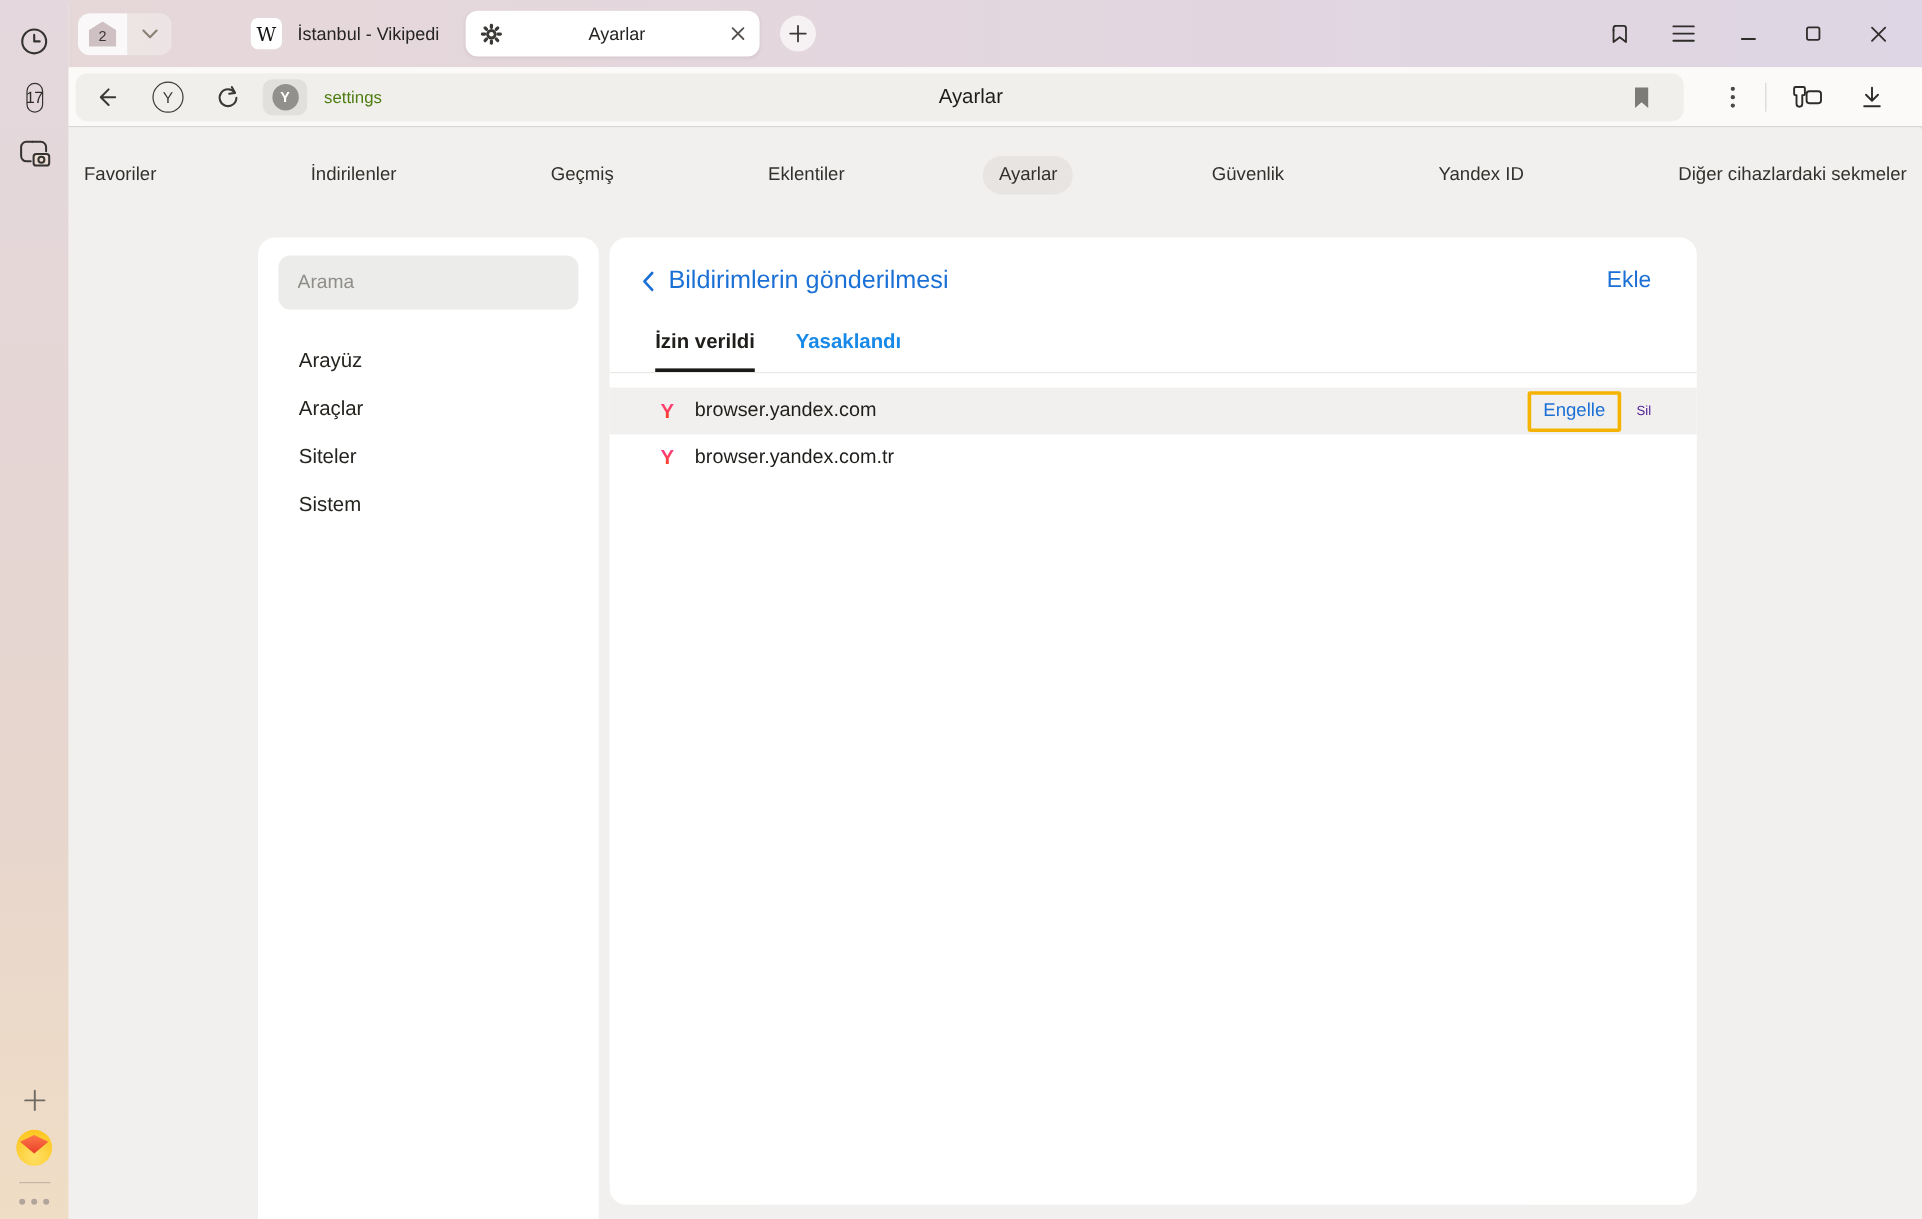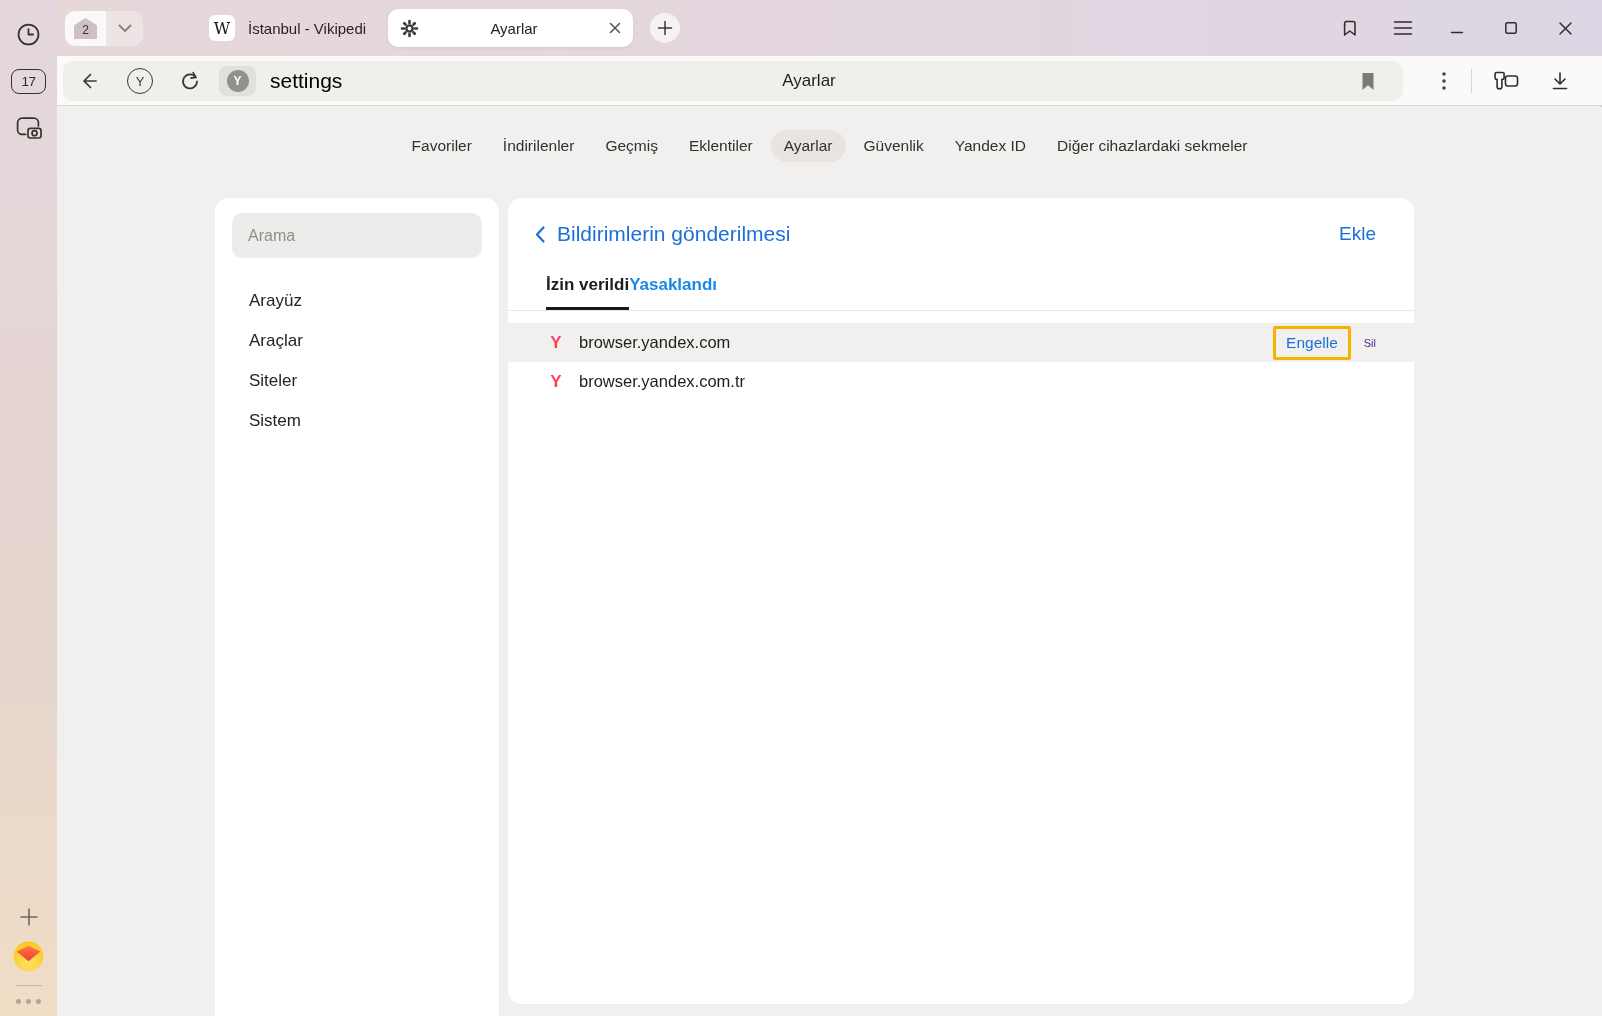--- a/index.html
+++ b/index.html
@@ -12,21 +12,21 @@
   
   .side-strip {
     position: absolute; left: 0; top: 0; width: 57px; height: 100%;
     background: linear-gradient(180deg, #e4d8de 0%, #e5d6d4 38%, #e7d6cd 68%, #f0ddc5 100%);
     z-index: 5;
   }
   .strip-top { position: absolute; top: 21px; left: 0; width: 57px; display: flex; flex-direction: column; align-items: center; gap: 21px; }
   .strip-bottom { position: absolute; bottom: 12px; left: 0; width: 57px; display: flex; flex-direction: column; align-items: center; gap: 13px; }
   .strip-btn { display: flex; align-items: center; justify-content: center; cursor: pointer; }
   .tab-counter {
-    width: 35px; height: 25px; border: 1.7px solid #35332f; border-radius: 8px;
+    width: 14px; height: 25px; border: 1.7px solid #35332f; border-radius: 8px;
     display: flex; align-items: center; justify-content: center;
     font-size: 13.5px; color: #2d2b28; letter-spacing: -0.5px;
   }
   .strip-divider { width: 26px; border-top: 1px solid #c3b4a8; }
   .dots-row { display: flex; gap: 5px; }
   .dots-row i { width: 5px; height: 5px; border-radius: 50%; background: #b0a59b; }
   
   .titlebar {
     position: absolute; left: 57px; right: 0; top: 0; height: 56px;
     background: linear-gradient(90deg, #e6d8d9 0%, #e3d6de 45%, #ded6e4 100%);
@@ -74,55 +74,55 @@
   }
   .addressbar .icon-btn { width: 46px; height: 40px; }
   .favicon-chip {
     width: 37px; height: 30px; margin-left: 4px; background: #e2e0dd; border-radius: 8px;
     display: flex; align-items: center; justify-content: center; flex: 0 0 auto;
   }
   .favicon-chip .y-circle {
     width: 22px; height: 22px; border-radius: 50%; background: #92908d;
     color: #fff; font-size: 12px; font-weight: bold; display: flex; align-items: center; justify-content: center;
   }
-  .url-text { margin-left: 14px; font-size: 21px; color: #000000; }
+  .url-text { margin-left: 14px; font-size: 14px; color: #4d7c0f; }
   .bar-title {
     position: absolute; left: calc(50% + 76px); transform: translateX(-50%);
     font-size: 17px; color: #1f1e1c;
   }
   .bar-bookmark { position: absolute; right: 12px; top: 0; height: 40px; width: 36px; }
   .toolbar-right { position: absolute; right: 0; top: 0; height: 50px; display: flex; align-items: center; gap: 12px; padding-right: 22px; }
   .toolbar-sep { width: 1px; height: 24px; background: #d8d6d3; }
   .y-search-btn {
     width: 26px; height: 26px; border: 1.6px solid #3b3936; border-radius: 50%;
     display: flex; align-items: center; justify-content: center; font-size: 13px; color: #3b3936;
   }
   
   .content { position: absolute; left: 57px; right: 0; top: 107px; bottom: 0; background: #f1f0ee; }
-  .nav-tabs { position: absolute; top: 23px; left: 0; right: 0; display: flex; justify-content: center; gap: 5px; }
+  .nav-tabs { position: absolute; top: 23px; left: 0; right: 0; display: flex; justify-content: space-between; gap: 5px; }
   .nav-tab { padding: 7px 13px; font-size: 15.5px; color: #33312e; border-radius: 17px; cursor: pointer; white-space: nowrap; }
   .nav-tab.active { background: #e7e4e1; }
   .sidebar-card { position: absolute; left: 158px; top: 91px; width: 284px; height: 844px; background: #fff; border-radius: 14px; }
   .search-box {
     margin: 15px 17px 0; height: 45px; background: #ececе9; background: #ececea;
     border-radius: 10px; display: flex; align-items: center; padding: 0 16px;
   }
   .search-box input {
     border: none; outline: none; background: transparent; width: 100%;
     font-size: 16px; color: #201f1d; font-family: "Liberation Sans", sans-serif;
   }
   .search-box input::placeholder { color: #908e8a; }
   .side-items { margin-top: 23px; }
   .side-item { padding: 10px 16px 10px 34px; font-size: 17px; color: #26241f; cursor: pointer; }
   .main-card { position: absolute; left: 451px; top: 91px; width: 906px; height: 806px; background: #fff; border-radius: 14px; }
   .card-header { display: flex; align-items: center; padding: 24px 38px 0 24px; }
   .back-chevron { display: flex; align-items: center; cursor: pointer; padding: 2px; }
   .card-title { margin-left: 9px; font-size: 21px; font-weight: 400; color: #1b70d6; }
   .add-link { margin-left: auto; font-size: 19px; color: #1b70d6; cursor: pointer; }
-  .perm-tabs { display: flex; margin: 29px 0 0 38px; font-size: 17px; font-weight: bold; }
+  .perm-tabs { display: flex; gap: 34px; margin: 29px 0 0 38px; font-size: 17px; font-weight: bold; }
   .perm-tab { cursor: pointer; padding-bottom: 12px; }
   .perm-tab.active { color: #1f1e1b; border-bottom: 3px solid #191917; }
   .perm-tab.inactive { color: #1789e8; }
   .tabs-divider { border-top: 1px solid #eae8e5; }
   .site-row { height: 39px; display: flex; align-items: center; padding: 0 38px; font-size: 16.5px; color: #1f1e1b; }
   .site-row.hovered { background: #f1f0ee; margin-top: 12px; }
   .site-favicon {
     width: 20px; margin-right: 13px; font-size: 17px; font-weight: bold; text-align: center;
     background: linear-gradient(180deg, #ff3e97 5%, #fc3f1d 80%);
     -webkit-background-clip: text; background-clip: text; color: transparent;

